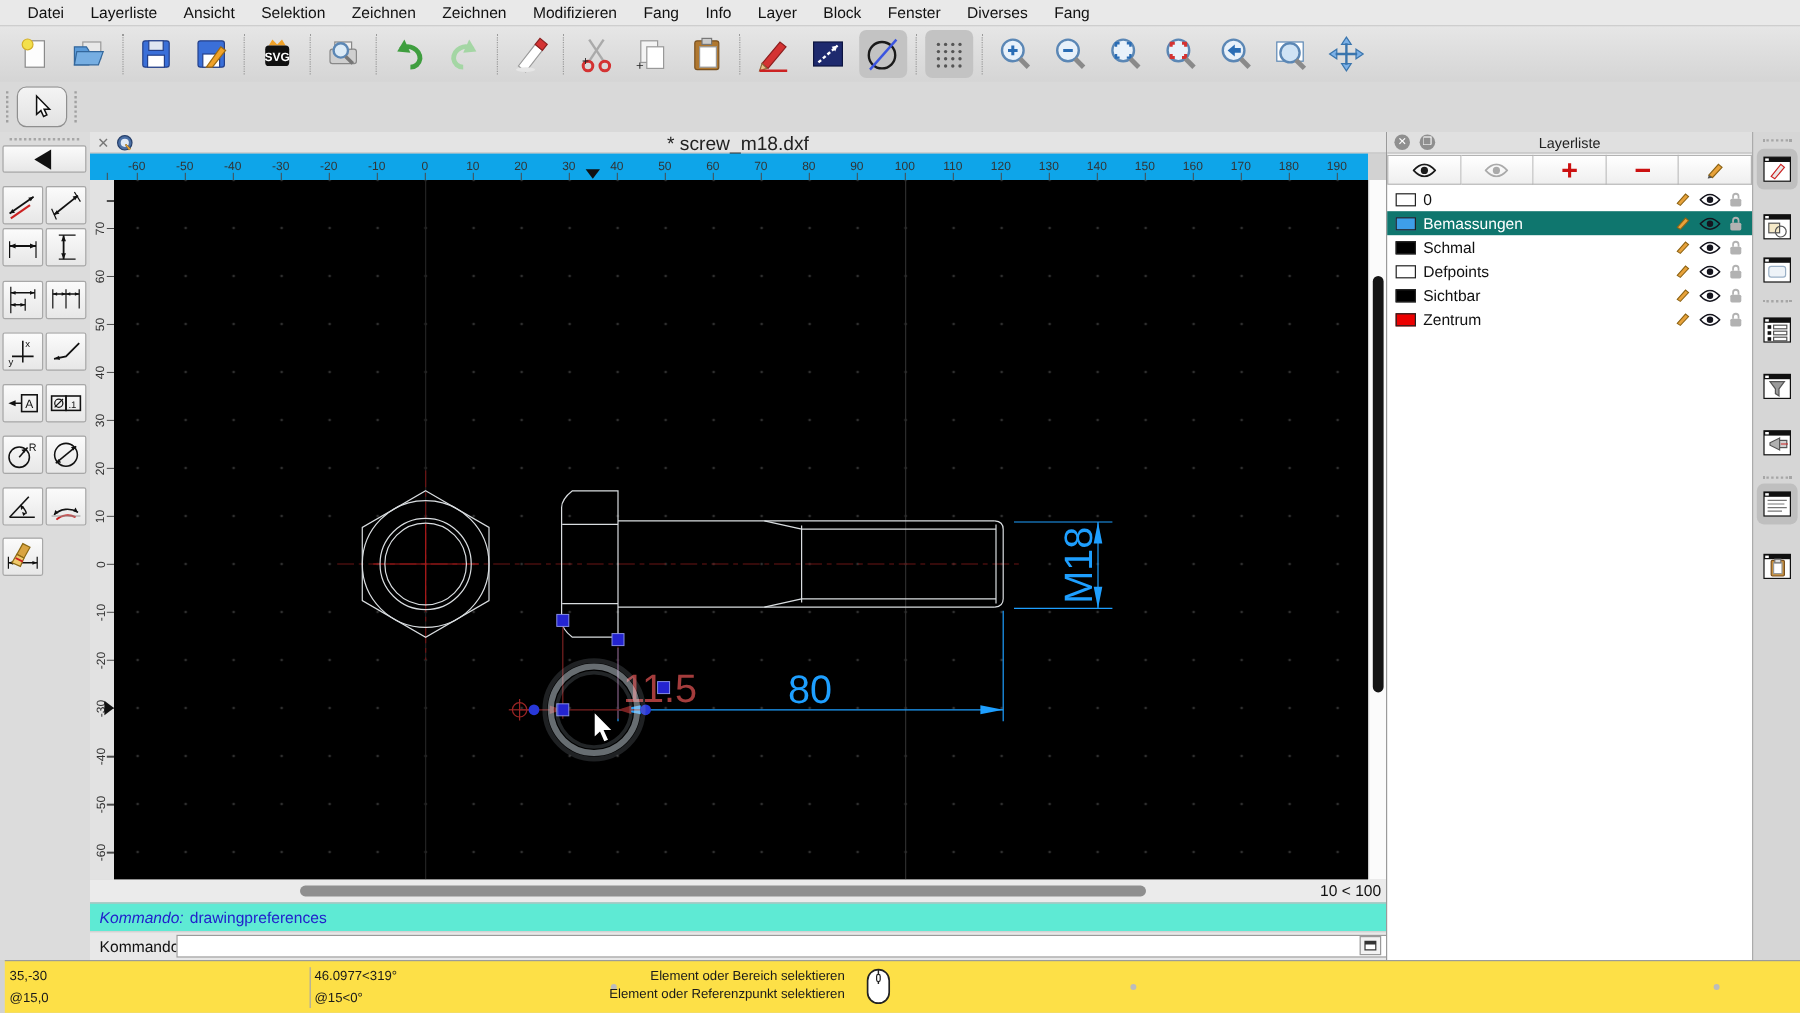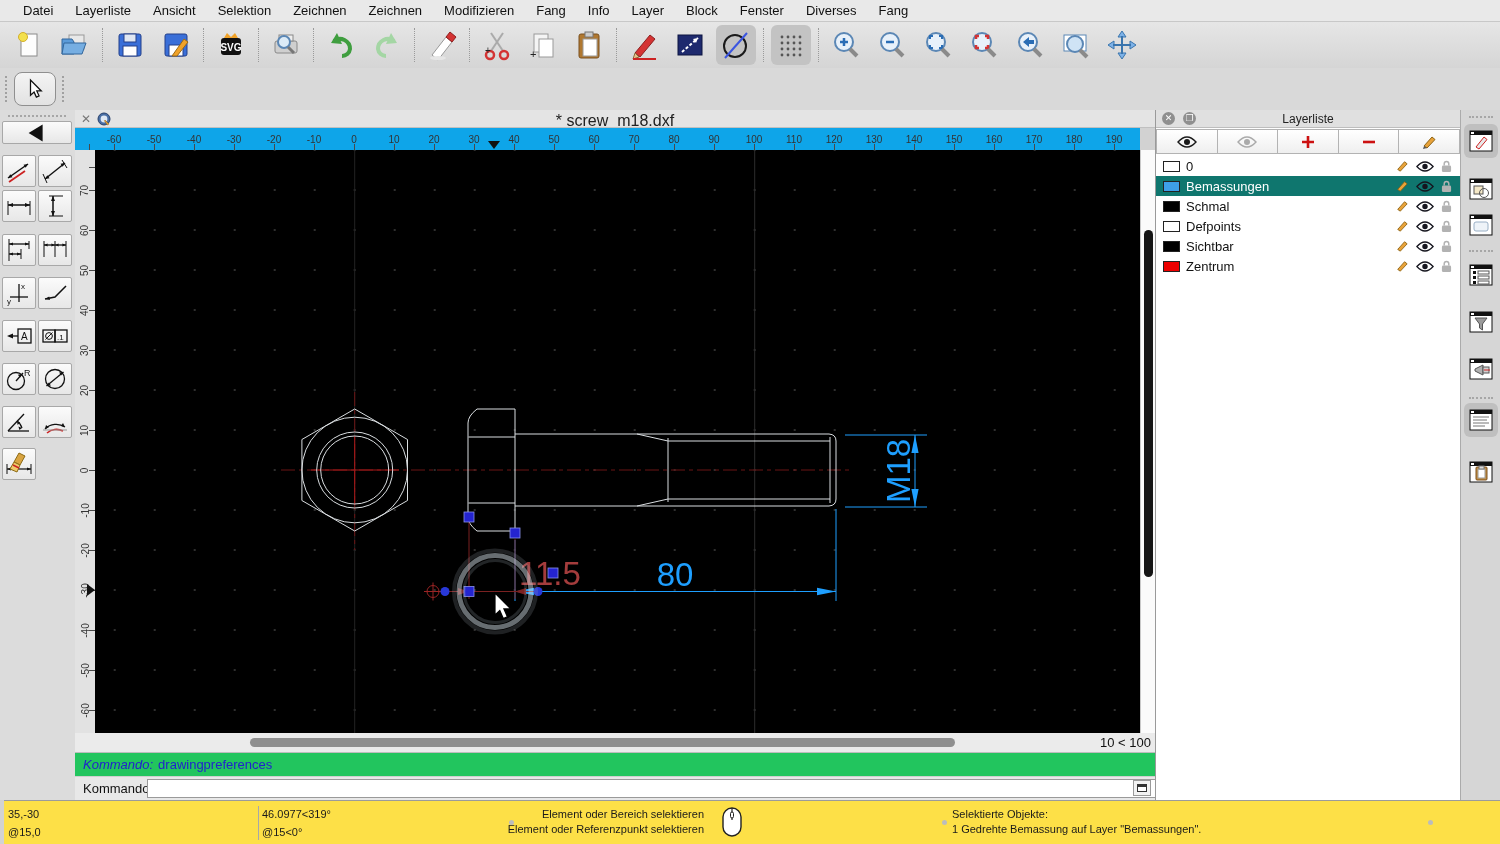--- a/index.html
+++ b/index.html
@@ -42,21 +42,21 @@
   
   #canvas { position:absolute; left:95px; top:150px; width:1045px; height:583px; background:#000; background-image:radial-gradient(circle,#2f2f2f 1px,transparent 1.4px); background-size:40px 40px; background-position:-0.3px -20px; }
   #canvas svg { position:absolute; inset:0; }
   
   #vscroll { position:absolute; left:1140px; top:150px; width:15px; height:583px; background:#fbfbfb; border-left:1px solid #c9c9c9; }
   #vthumb { position:absolute; left:3px; top:80px; width:9px; height:347px; background:#151515; border-radius:5px; }
   #hscrollrow { position:absolute; left:75px; top:733px; width:1080px; height:19px; background:#ebebeb; }
   #hthumb { position:absolute; left:175px; top:5px; width:705px; height:9px; background:#8f8f8f; border-radius:5px; }
   #grid-indicator { position:absolute; right:4px; top:2px; font-size:13px; color:#111; }
   
-  #historyrow { position:absolute; left:75px; top:752px; width:1080px; height:24px; background:#22c55e; border-top:1px solid #bdbdbd; font-size:13px; color:#2222cc; padding:4px 0 0 8px; }
+  #historyrow { position:absolute; left:75px; top:752px; width:1080px; height:24px; background:#5eead4; border-top:1px solid #bdbdbd; font-size:13px; color:#2222cc; padding:4px 0 0 8px; }
   #historyrow i { margin-right:5px; }
   #inputrow { position:absolute; left:75px; top:776px; width:1080px; height:24px; background:#e8e8e8; border-top:1px solid #cfcfcf; }
   #inputrow label { position:absolute; left:8px; top:4px; font-size:13px; color:#111; }
   #cmd-input { position:absolute; left:72px; top:2px; width:1052px; height:19px; border:1px solid #9a9a9a; background:#fff; font-size:13px; padding:0 4px; }
   #cmd-expand { position:absolute; right:4px; top:3px; width:18px; height:16px; background:#f2f2f2; border:1px solid #9a9a9a; display:flex; align-items:center; justify-content:center; }
   #cmd-expand .mini-win { width:10px; height:8px; border:1px solid #333; border-top:3px solid #333; background:#fff; }
   
   #statusbar { position:absolute; left:4px; top:800px; width:1500px; height:44px; background:#fde047; border-top:1px solid #9b9b9b; font-size:11px; color:#1a1a1a; }
   .st { position:absolute; }
   .st-sep { position:absolute; left:254px; top:5px; height:34px; border-left:1px solid #a8a8a8; }
@@ -638,24 +638,20 @@
   <div id="hintblock">
     <div>Element oder Bereich selektieren</div>
     <div>Element oder Referenzpunkt selektieren</div>
   </div>
   <svg style="position:absolute;left:717px;top:5px" width="22" height="32" viewBox="0 0 22 32">
     <rect x="2" y="2" width="18" height="28" rx="9" fill="#fff" stroke="#222" stroke-width="1.4"></rect>
     <line x1="11" y1="2" x2="11" y2="14" stroke="#222" stroke-width="1.2"></line>
     <rect x="9.5" y="6" width="3" height="6" rx="1.5" fill="#fff" stroke="#222"></rect>
   </svg>
   <div class="st-dot" style="left:938px"></div>
-  <div id="selblock">
-    <div>Selektierte Objekte:</div>
-    <div>1 Gedrehte Bemassung auf Layer "Bemassungen".</div>
-  </div>
   <div class="st-dot" style="left:1424px"></div>
 </div>
 
 <div id="layerpanel">
   <div id="lp-title">
     <div class="lp-circle" style="left:6px">✕</div>
     <div class="lp-circle" style="left:27px">❐</div>
     <span id="lp-title-text">Layerliste</span>
   </div>
   <div id="lp-toolbar">

